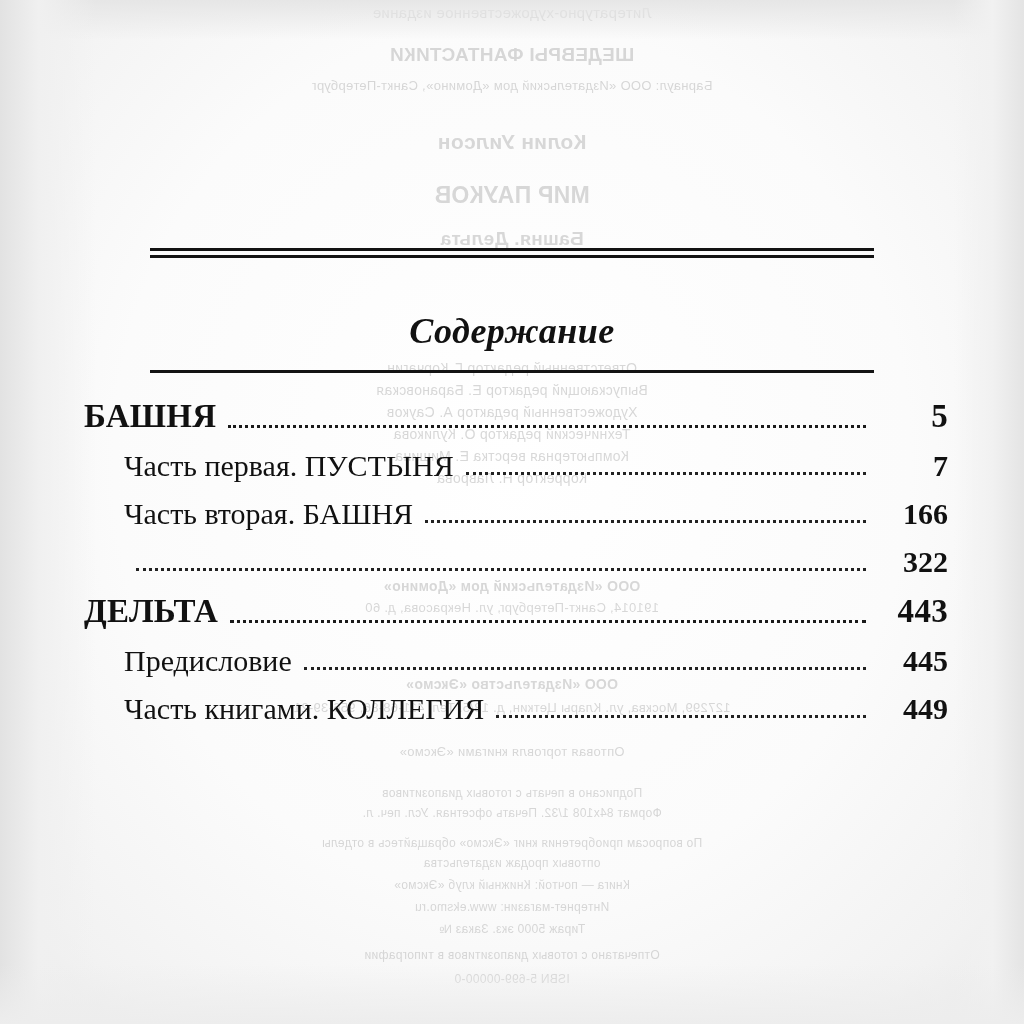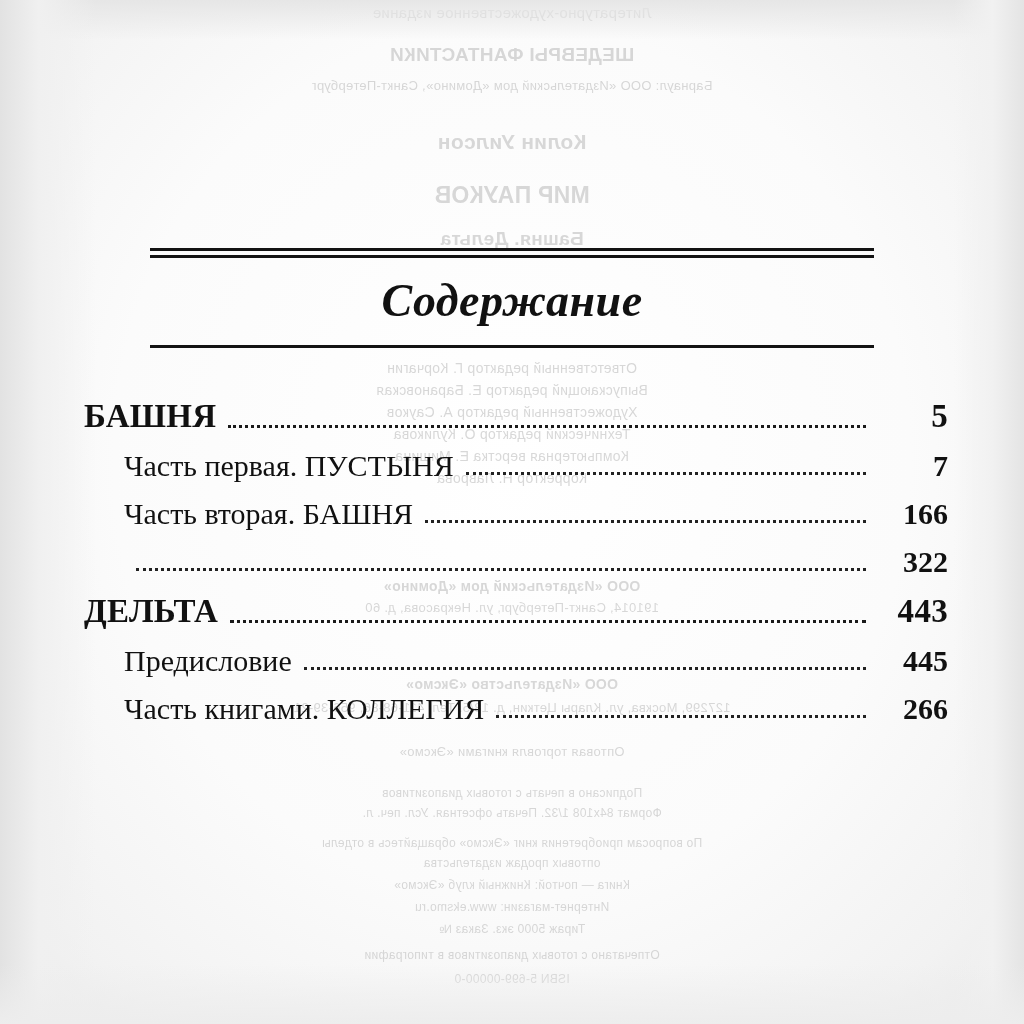--- a/index.html
+++ b/index.html
@@ -88,26 +88,27 @@
     border-bottom: 3px solid #131313;
     height: 4px;
     margin: 0;
   }
   .rule-single {
     border-top: 3px solid #131313;
     height: 0;
     margin: 0;
   }
   .toc-title {
-    font-size: 46px;
+    font-size: 36px;
     font-weight: bold;
     font-style: italic;
     color: #111111;
     padding: 16px 0 18px 0;
     letter-spacing: .5px;
+    margin-top: 36px;
   }
 
   
   .toc-list {
     position: absolute;
     left: 84px;
     top: 398px;
     width: 864px;
   }
   .toc-row {
@@ -226,17 +227,17 @@
         <span class="toc-page">443</span>
       </div>
       <div class="toc-row level-2">
         <span class="toc-label">Предисловие</span>
         <span class="toc-dots"></span>
         <span class="toc-page">445</span>
       </div>
       <div class="toc-row level-2">
         <span class="toc-label">Часть книгами. КОЛЛЕГИЯ</span>
         <span class="toc-dots"></span>
-        <span class="toc-page">266</span>
+        <span class="toc-page">449</span>
       </div>
     </div>
 
 </div>
 
 </body></html>

